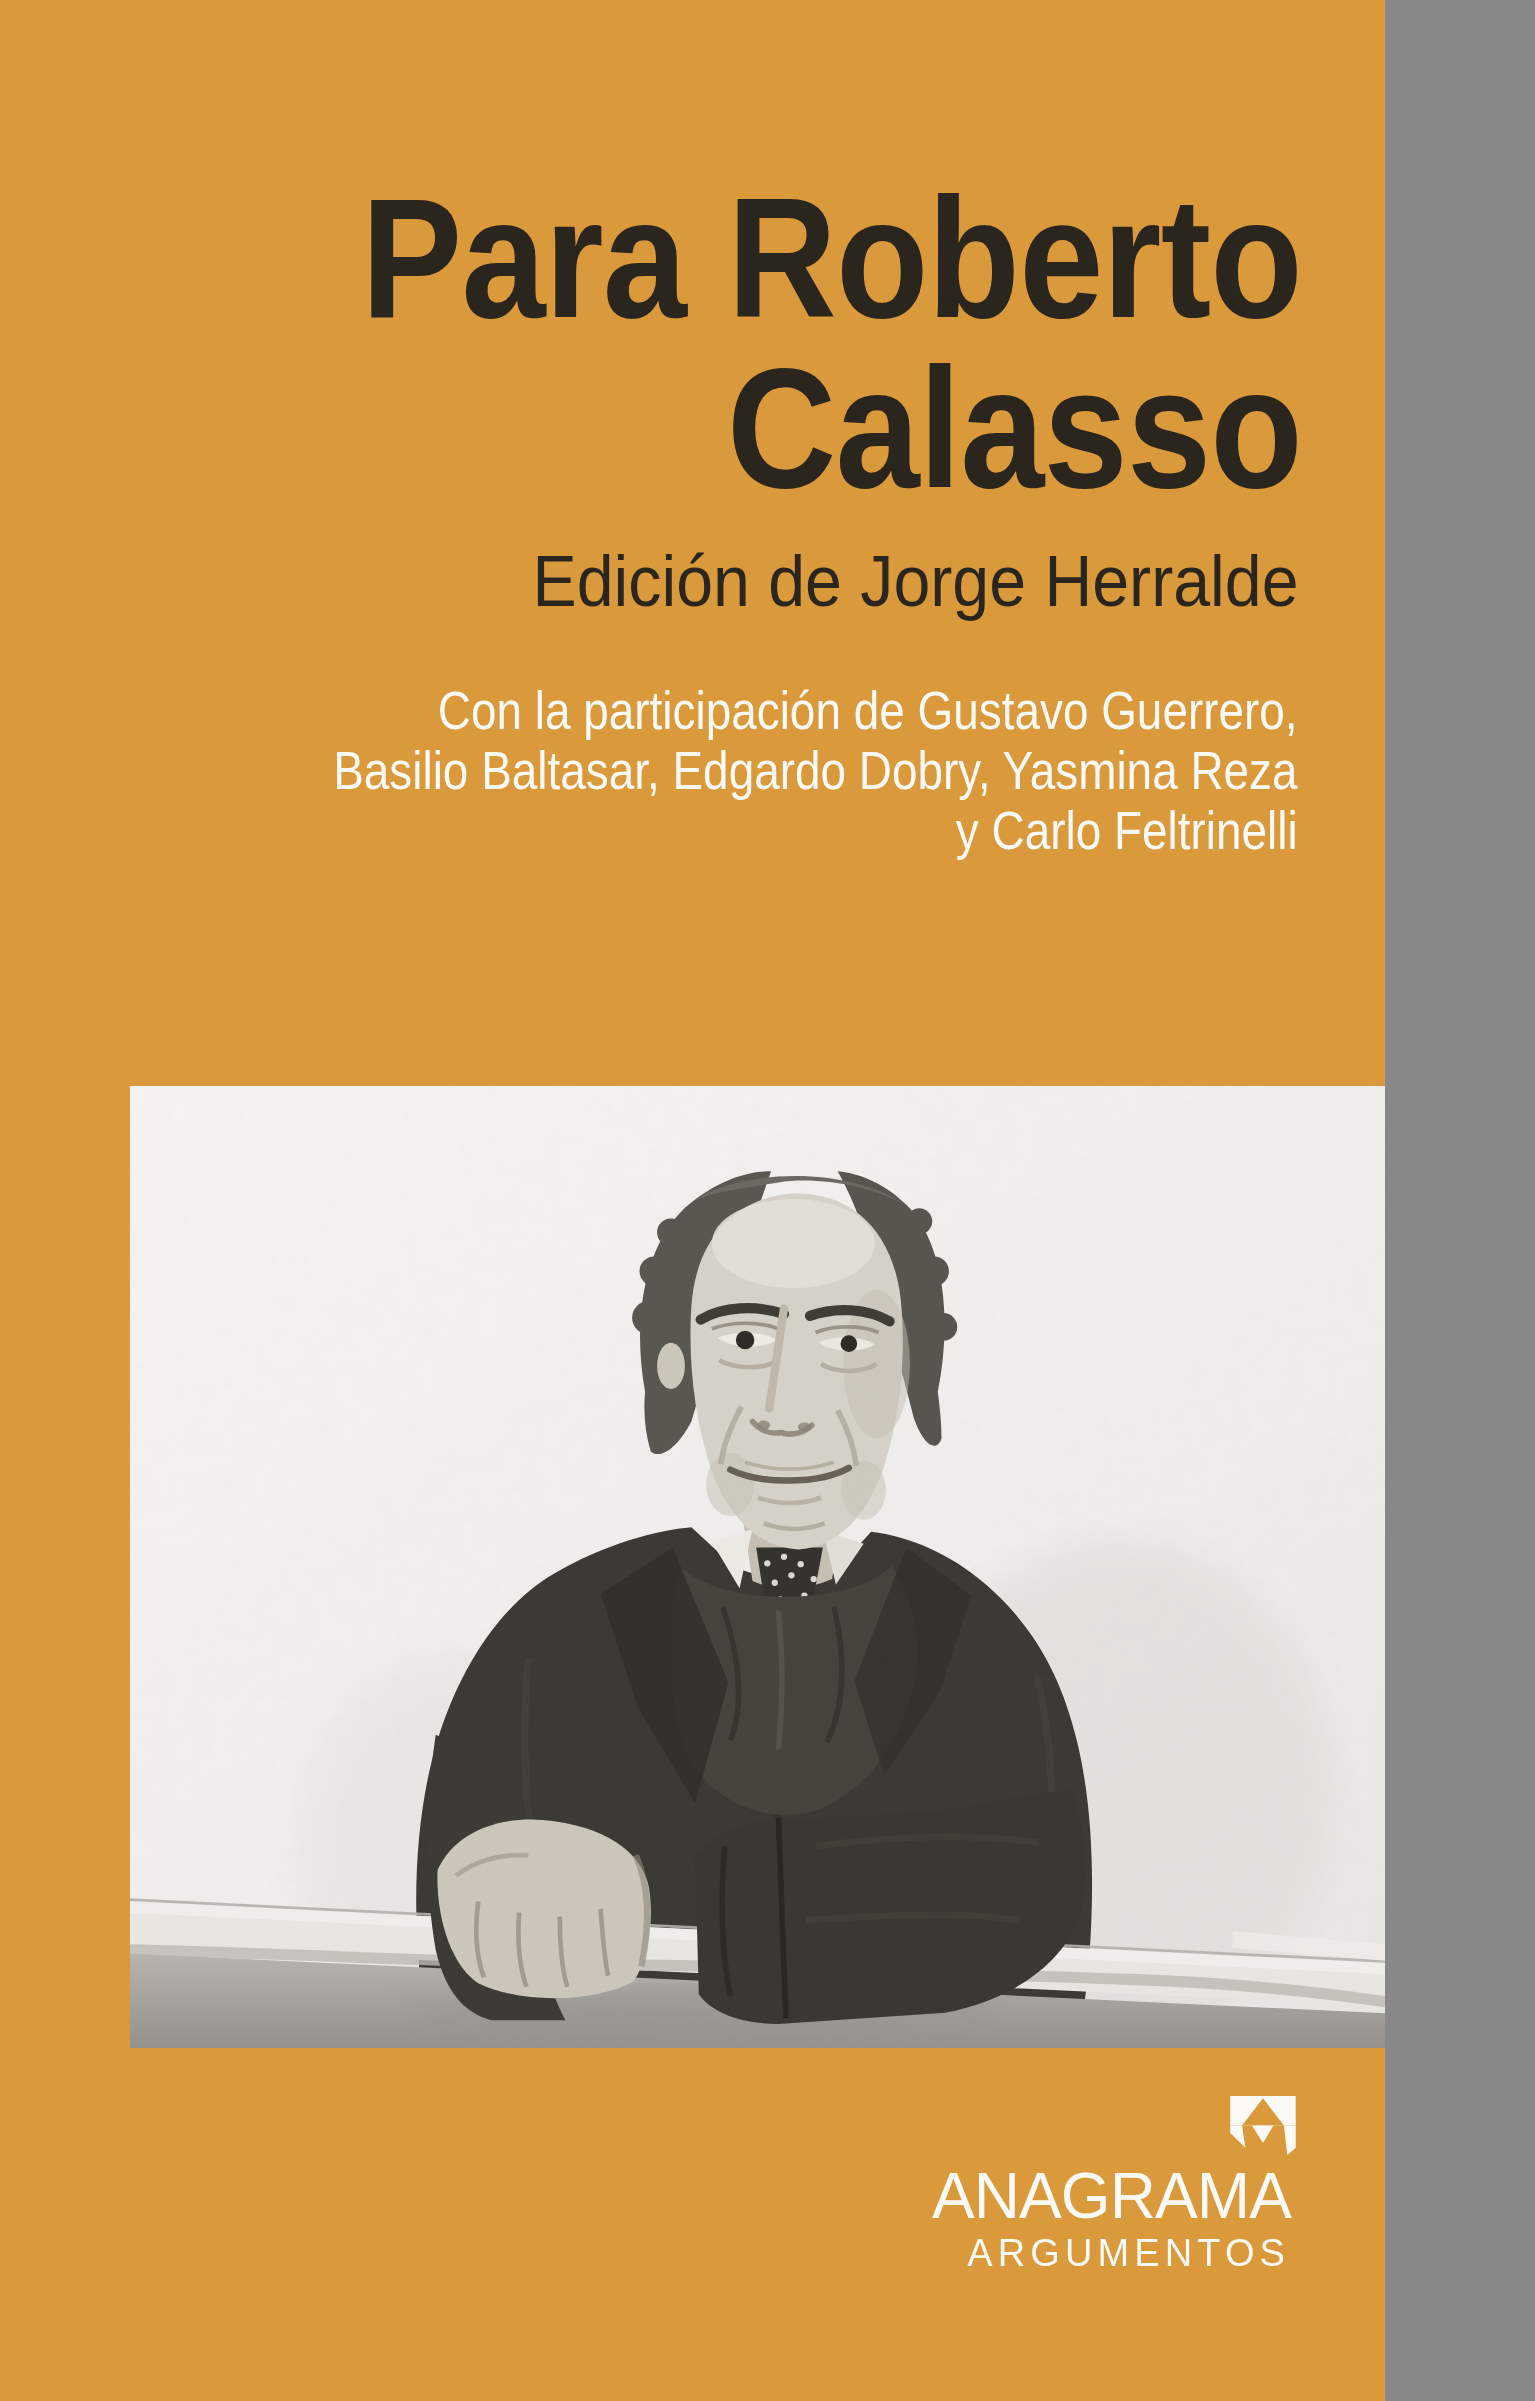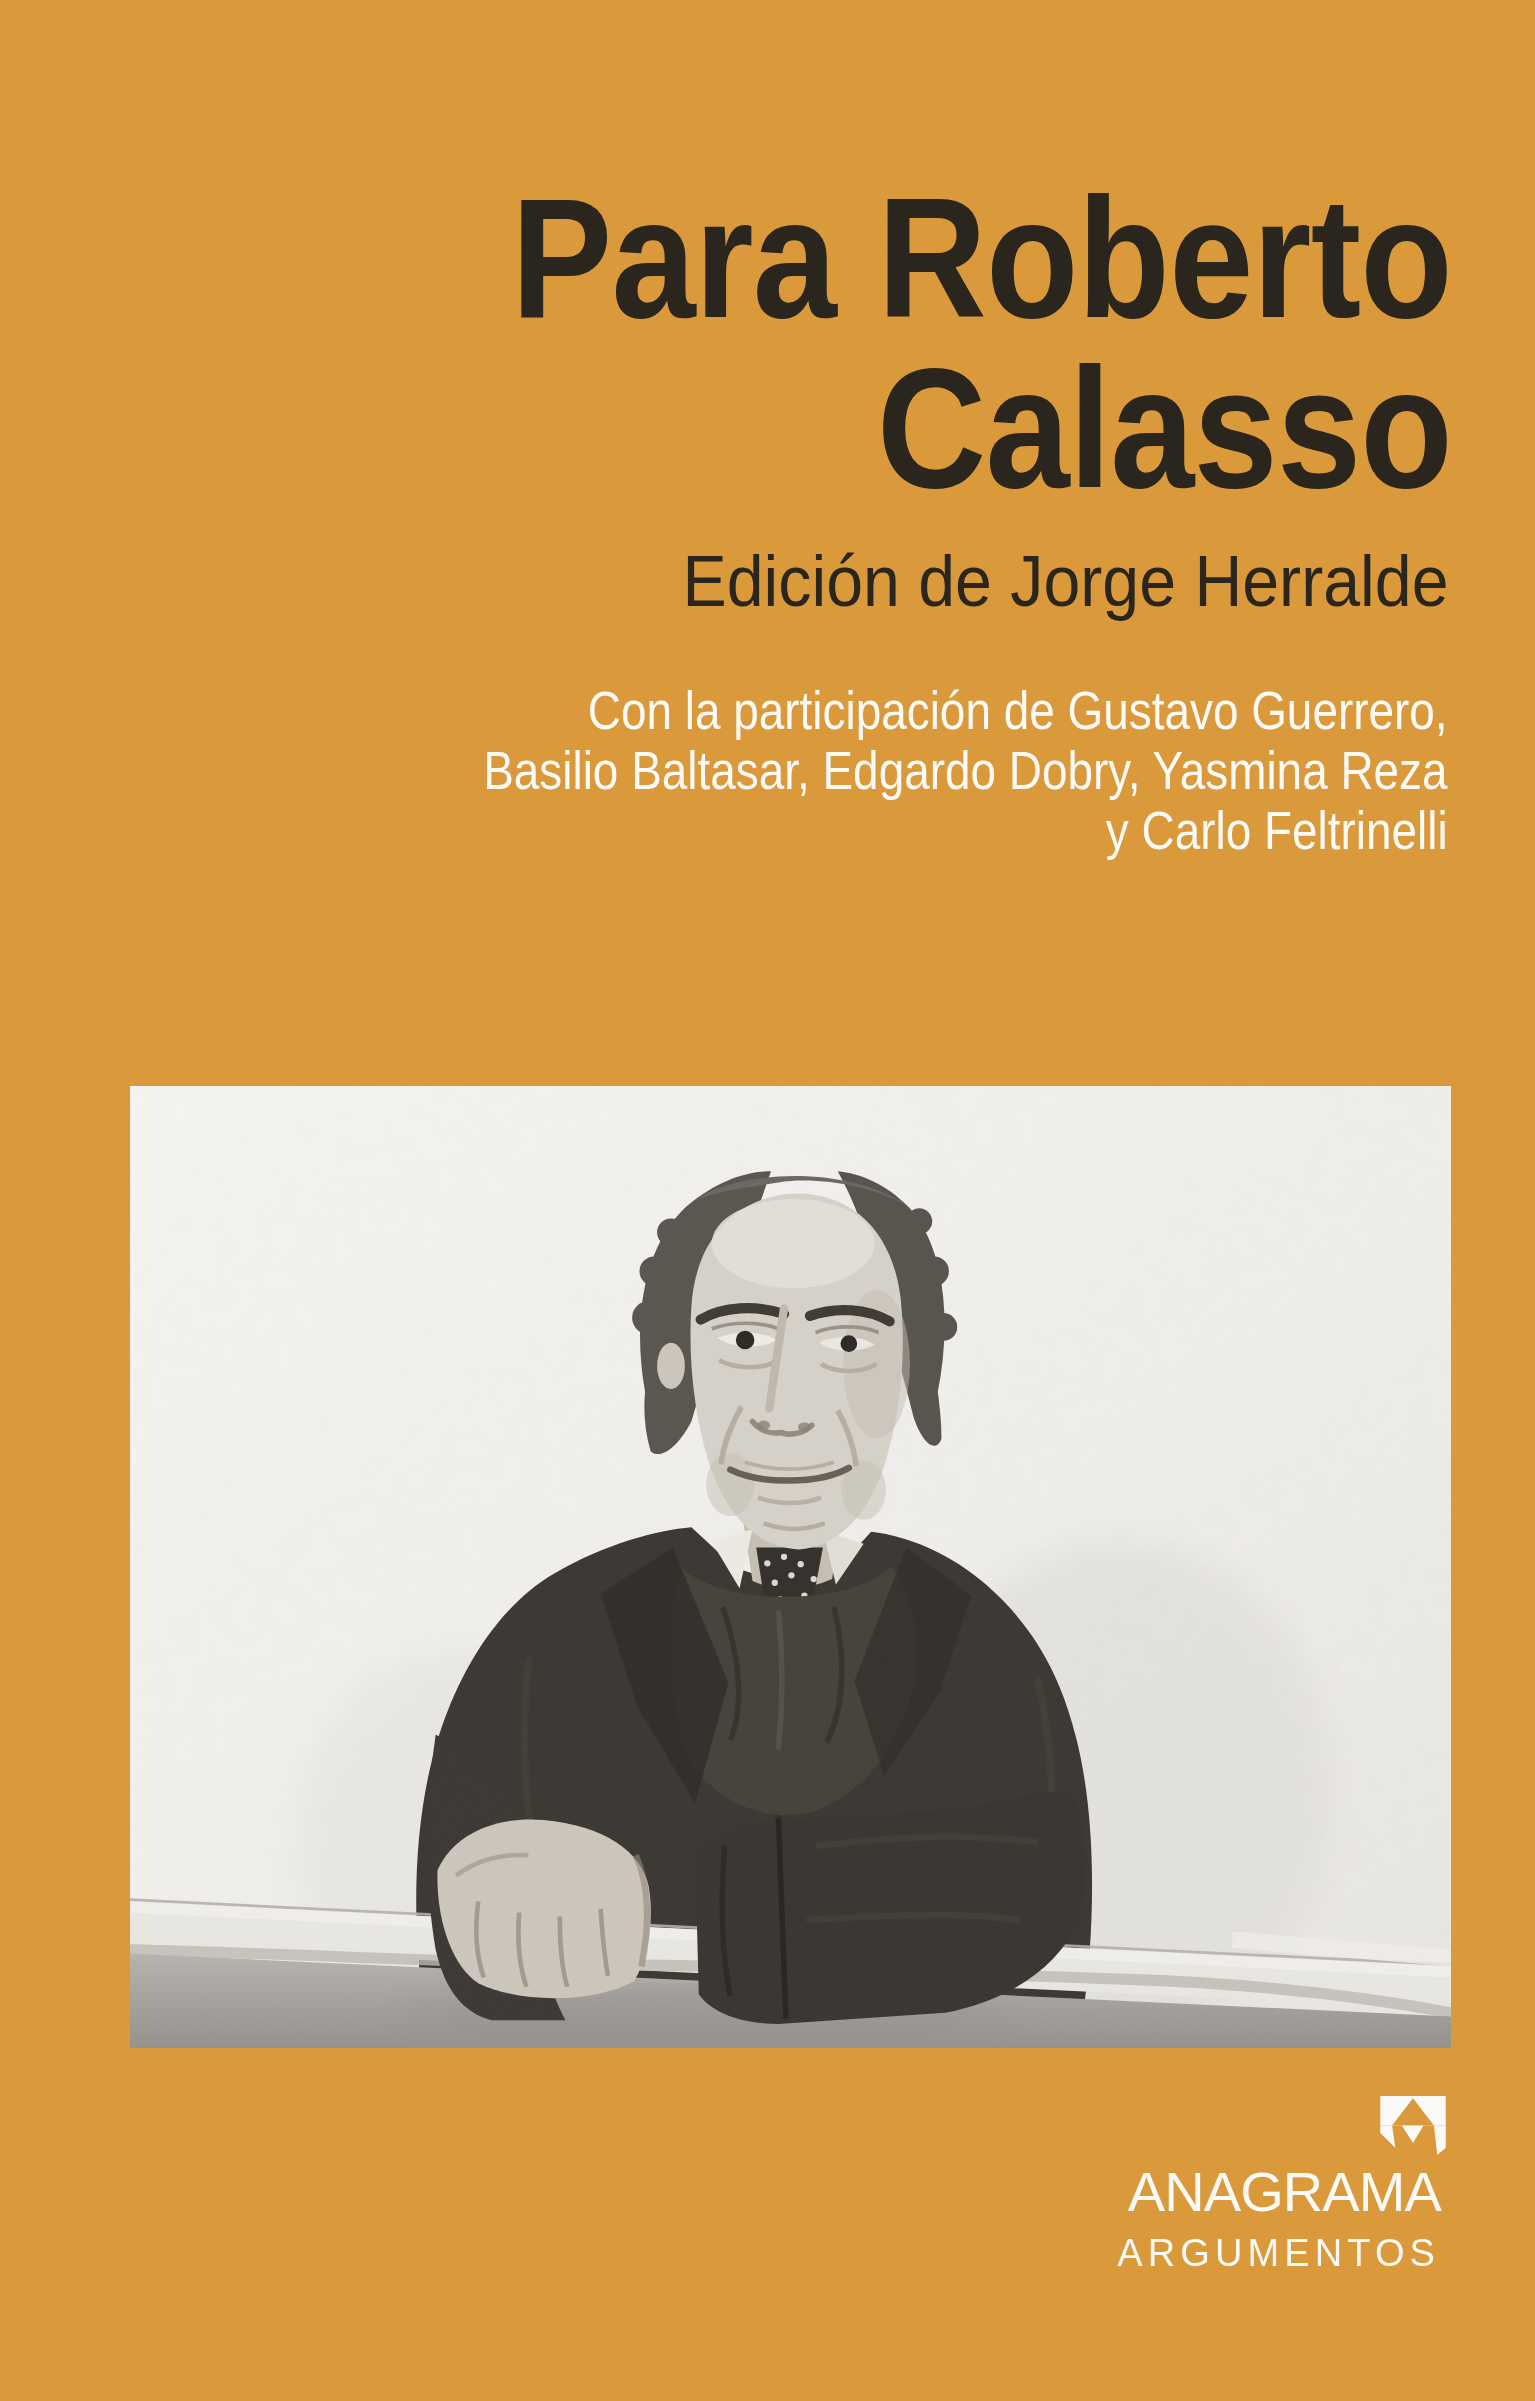--- a/index.html
+++ b/index.html
@@ -1,18 +1,18 @@
 <!DOCTYPE html>
 <html style="font-size:15px"><head>
 <meta charset="utf-8">
 <style>
   html,body{margin:0;padding:0;background:#888;}
   .cover{
     position:relative;
-    width:1535px;height:2401px;
+    width:1385px;height:2401px;
     background:#DA993B;
     overflow:hidden;
     font-family:"Liberation Sans", sans-serif;
   }
   .title{
     position:absolute;top:173px;right:83px;
     text-align:right;
     color:#2A251D;
     font-size:171px;line-height:170px;font-weight:bold;letter-spacing:-0.9px;
     transform:scaleX(0.885);transform-origin:100% 0;
@@ -39,21 +39,21 @@
     width:1321px;height:962px;
   }
   .photo svg{display:block;width:100%;height:100%;}
   .logo{
     position:absolute;top:2096px;right:89px;
     width:66px;height:59px;
   }
   .publisher-name{
     position:absolute;top:2159px;right:94px;
     color:#FBFAF6;
-    font-size:56px;letter-spacing:-0.9px;font-weight:normal;
+    font-size:64px;letter-spacing:-0.9px;font-weight:normal;
     white-space:nowrap;
   }
   .collection-name{
     position:absolute;top:2232px;right:95px;
     color:#FBFAF6;
     font-size:38px;letter-spacing:5.1px;font-weight:normal;
     white-space:nowrap;
   }
 </style>
 </head>

